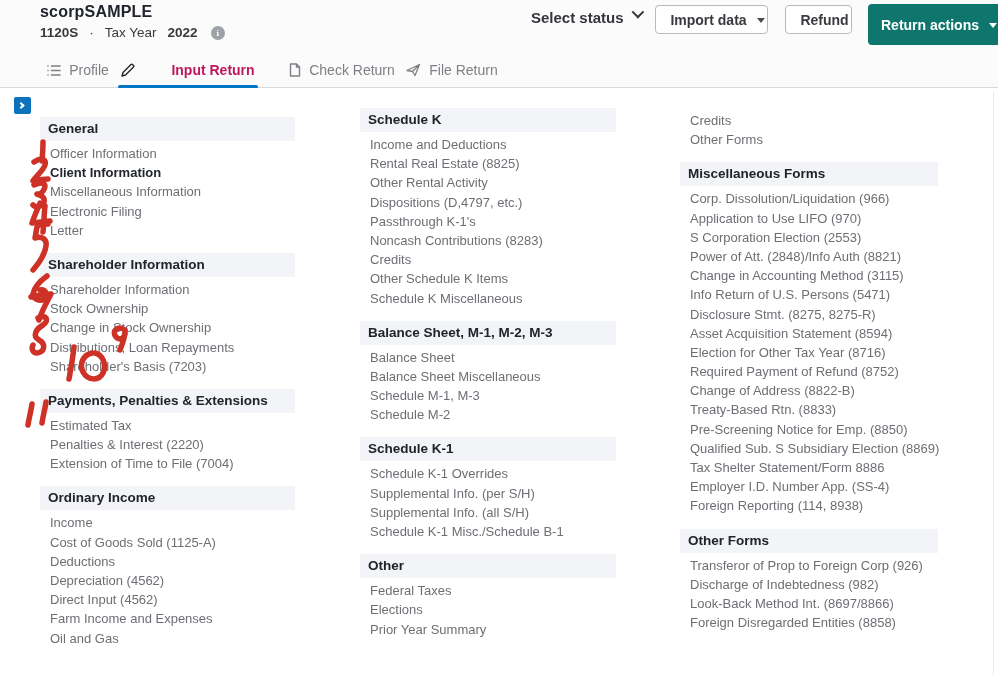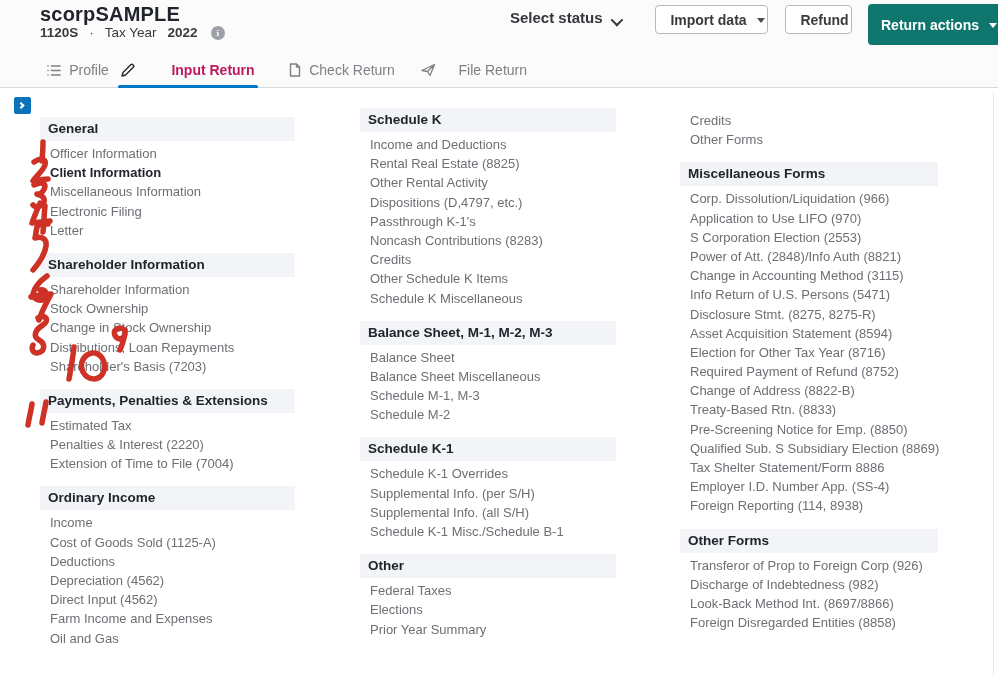--- a/index.html
+++ b/index.html
@@ -6,25 +6,25 @@
   html,body { width:998px; height:675px; }
   body {
     position:relative;
     font-family:"Liberation Sans", sans-serif;
     background:#ffffff;
     color:#393a3d;
     overflow:hidden;
   }
   
   .app-header { position:absolute; top:0; left:0; width:998px; height:52px; background:#fbfbfb; }
-  .client-name { position:absolute; left:40px; top:3px; font-size:20px; font-weight:700; color:#21242c; letter-spacing:.2px; }
+  .client-name { position:absolute; left:40px; top:3px; font-size:16px; font-weight:700; color:#21242c; letter-spacing:.2px; }
   .subline { position:absolute; left:40px; top:25px; font-size:13.5px; color:#393a3d; display:flex; align-items:center; gap:11px; }
   .subline .b { font-weight:700; }
   .info-icon { width:14px; height:14px; border-radius:50%; background:#9ea2a8; color:#fff; font-size:9px; font-weight:700; display:inline-flex; align-items:center; justify-content:center; font-family:"Liberation Serif", serif; margin-left:2px; }
-  .select-status { position:absolute; left:510px; top:9px; display:flex; align-items:flex-end; gap:8px; font-size:15px; font-weight:700; color:#34363b; cursor:pointer; }
+  .select-status { position:absolute; left:531px; top:9px; display:flex; align-items:flex-start; gap:8px; font-size:15px; font-weight:700; color:#34363b; cursor:pointer; }
   .btn { position:absolute; display:flex; align-items:center; justify-content:center; gap:10px; background:#fff; border:1px solid #b6bac0; border-radius:4px; font-size:14px; font-weight:700; color:#393a3d; cursor:pointer;padding-left:12px; }
   .btn-import { left:655px; top:5px; width:113px; height:29px; }
   .btn-notes { left:785px; top:5px; width:67px; height:29px; }
   .btn-return-actions { left:868px; top:4px; width:130px; height:41px; background:#0f766e; border:none; border-radius:4px 0 0 4px; color:#fff; }
   .caret { width:0; height:0; border-left:4px solid transparent; border-right:4px solid transparent; border-top:5px solid #4a4c51; margin-top:1px; }
   .caret.white { border-top-color:#fff; }
   .chev-down { width:9px; height:9px; border-right:2px solid #34363b; border-bottom:2px solid #34363b; transform:rotate(45deg) translateY(-2px); }
   
   .tabbar { position:absolute; top:52px; left:0; width:998px; height:36px; background:#fbfbfb; border-bottom:1px solid #d7dadd; }
   .tab { position:absolute; top:0; height:36px; display:flex; align-items:center; justify-content:center; gap:8px; font-size:14px; color:#7d8085; cursor:pointer; }
@@ -101,21 +101,21 @@
     <span>Input Return</span>
     <span class="underline"></span>
   </div>
   <div class="tab" style="left:277px;width:130px;">
     <svg width="12" height="14" viewBox="0 0 12 14">
       <path d="M1.5,1 L7.5,1 L10.5,4 L10.5,13 L1.5,13 Z" fill="none" stroke="#7d8085" stroke-width="1.4" stroke-linejoin="round"></path>
       <path d="M7.5,1 L7.5,4 L10.5,4" fill="none" stroke="#7d8085" stroke-width="1.4" stroke-linejoin="round"></path>
     </svg>
     <span>Check Return</span>
   </div>
-  <div class="tab" style="left:421px;width:106px;justify-content:space-between;">
+  <div class="tab" style="left:399px;width:106px;">
     <svg width="15" height="14" viewBox="0 0 15 14">
       <path d="M1,7.5 L13.5,1.5 L9,12.5 L6.5,8.5 Z M6.5,8.5 L13.5,1.5" fill="none" stroke="#7d8085" stroke-width="1.3" stroke-linejoin="round"></path>
     </svg>
     <span>File Return</span>
   </div>
   <div class="saved-at">Saved at 3:12 PM</div>
   <div class="btn btn-preview">
     <span>Preview forms</span>
   </div>
 </div>

